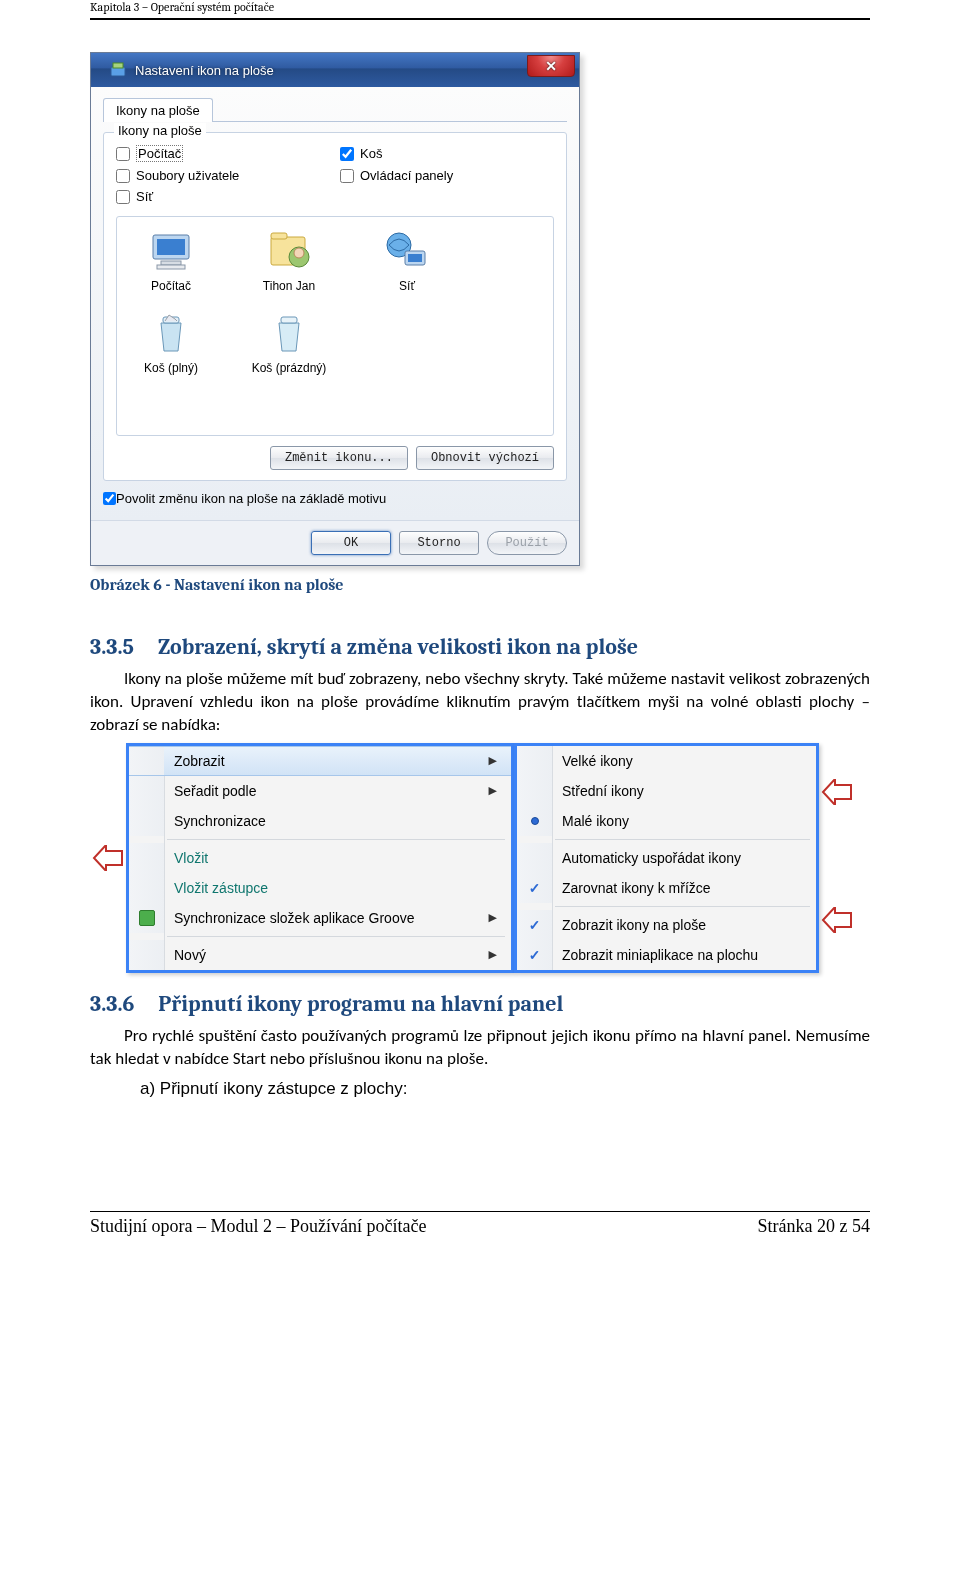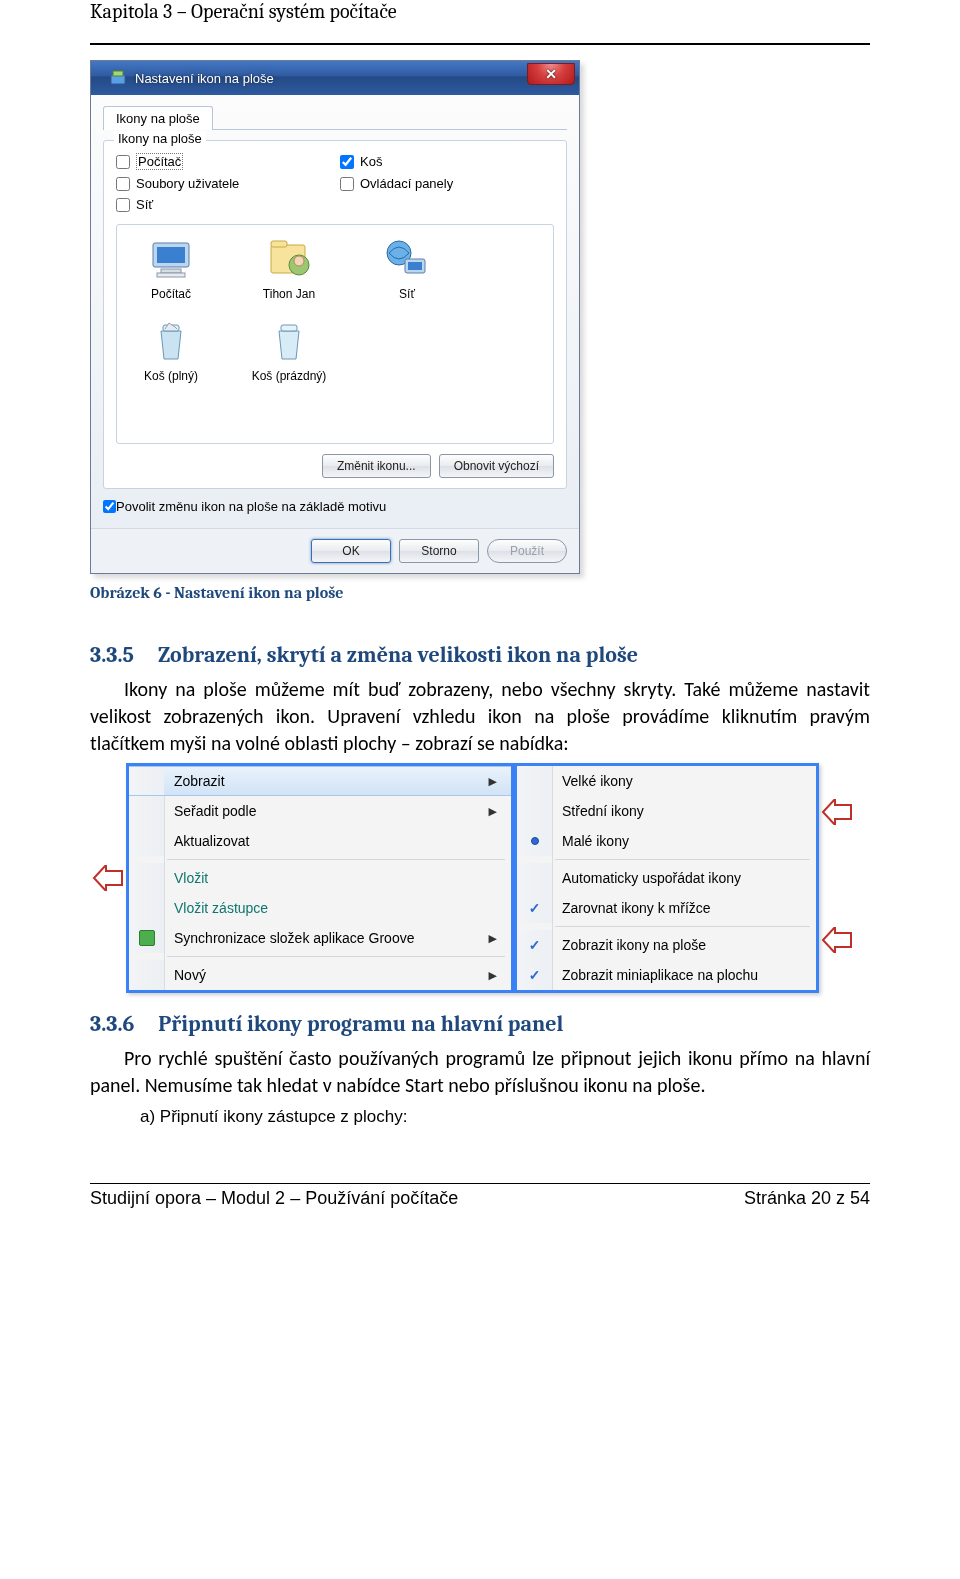--- a/index.html
+++ b/index.html
@@ -10,23 +10,23 @@
     width: 960px;
     margin: 0 auto;
     padding: 0;
   }
   .page {
     padding: 0 90px 30px 90px;
     position: relative;
   }
   .chapter-header {
     border-bottom: 2px solid #000;
-    padding-bottom: 20px;
-    margin-bottom: 15px;
-    font-size: 20px;
+    padding-bottom: 4px;
+    margin-bottom: 32px;
+    font-size: 12px;
   }
   
   .win-dialog {
     width: 490px;
     background: #fff;
     border: 1px solid #6a7b96;
     box-shadow: 4px 4px 5px rgba(0,0,0,0.15);
     margin: 10px 0 10px 0;
     font-family: "Segoe UI", Tahoma, sans-serif;
     font-size: 13px;
@@ -132,21 +132,21 @@
     font-size: 12px;
   }
   .iw-item svg { display:block; margin:0 auto 4px; }
   .row-right {
     display: flex;
     justify-content: flex-end;
     gap: 8px;
     margin-top: 10px;
   }
   .win-btn {
-    font-family: Liberation Sans, sans-serif;
+    font-family: Liberation Mono, monospace;
     font-size: 12px;
     padding: 4px 14px;
     background: linear-gradient(to bottom, #fefefe 0%, #e9ebef 50%, #dde1e7 51%, #f3f5f8 100%);
     border: 1px solid #8a97a8;
     border-radius: 3px;
     color: #222;
     cursor: pointer;
     min-width: 80px;
     text-align: center;
   }
@@ -176,21 +176,21 @@
   }
   .h3 {
     color: #1f497d;
     font-family: Cambria, Georgia, serif;
     font-size: 22px;
     margin: 12px 0 8px;
   }
   .h3 .num { margin-right: 24px; }
   .body-text {
     font-family: Calibri, Arial, sans-serif;
-    font-size: 20px;
+    font-size: 17px;
     line-height: 1.35;
     margin: 6px 0;
     text-align: justify;
   }
   .body-text.indent { text-indent: 34px; }
   .list-a { font-family: Liberation Sans, sans-serif; font-size:17px; margin: 8px 0 8px 50px; }
   
   .context-wrap {
     display:flex;
     align-items: stretch;
@@ -239,23 +239,23 @@
     width: 36px;
     display:flex;align-items:center;justify-content:center;
   }
   .red-arrow svg { display:block; }
   
   .page-footer {
     border-top: 1.5px solid #000;
     display:flex;
     justify-content: space-between;
     font-size: 18px;
-    font-family: Liberation Sans, sans-serif;
+    font-family: Liberation Serif, serif;
     padding-top: 4px;
-    margin-top: 56px;
+    margin-top: 112px;
   }
 </style>
 </head>
 <body>
 
 <div class="page">
 
   <div class="chapter-header">Kapitola 3 – Operační systém počítače</div>
 
   <div class="win-dialog">
@@ -388,21 +388,21 @@
           <span class="label">Zobrazit</span>
           <span class="arrow">▶</span>
       </div>
       <div class="ctx-row">
         <span class="gutter"></span>
           <span class="label">Seřadit podle</span>
           <span class="arrow">▶</span>
       </div>
       <div class="ctx-row">
         <span class="gutter"></span>
-          <span class="label">Aktualizovat</span>
+          <span class="label">Synchronizace</span>
       </div>
       <div class="ctx-sep"></div>
       <div class="ctx-row disabled">
         <span class="gutter"></span>
           <span class="label">Vložit</span>
       </div>
       <div class="ctx-row disabled">
         <span class="gutter"></span>
           <span class="label">Vložit zástupce</span>
       </div>

